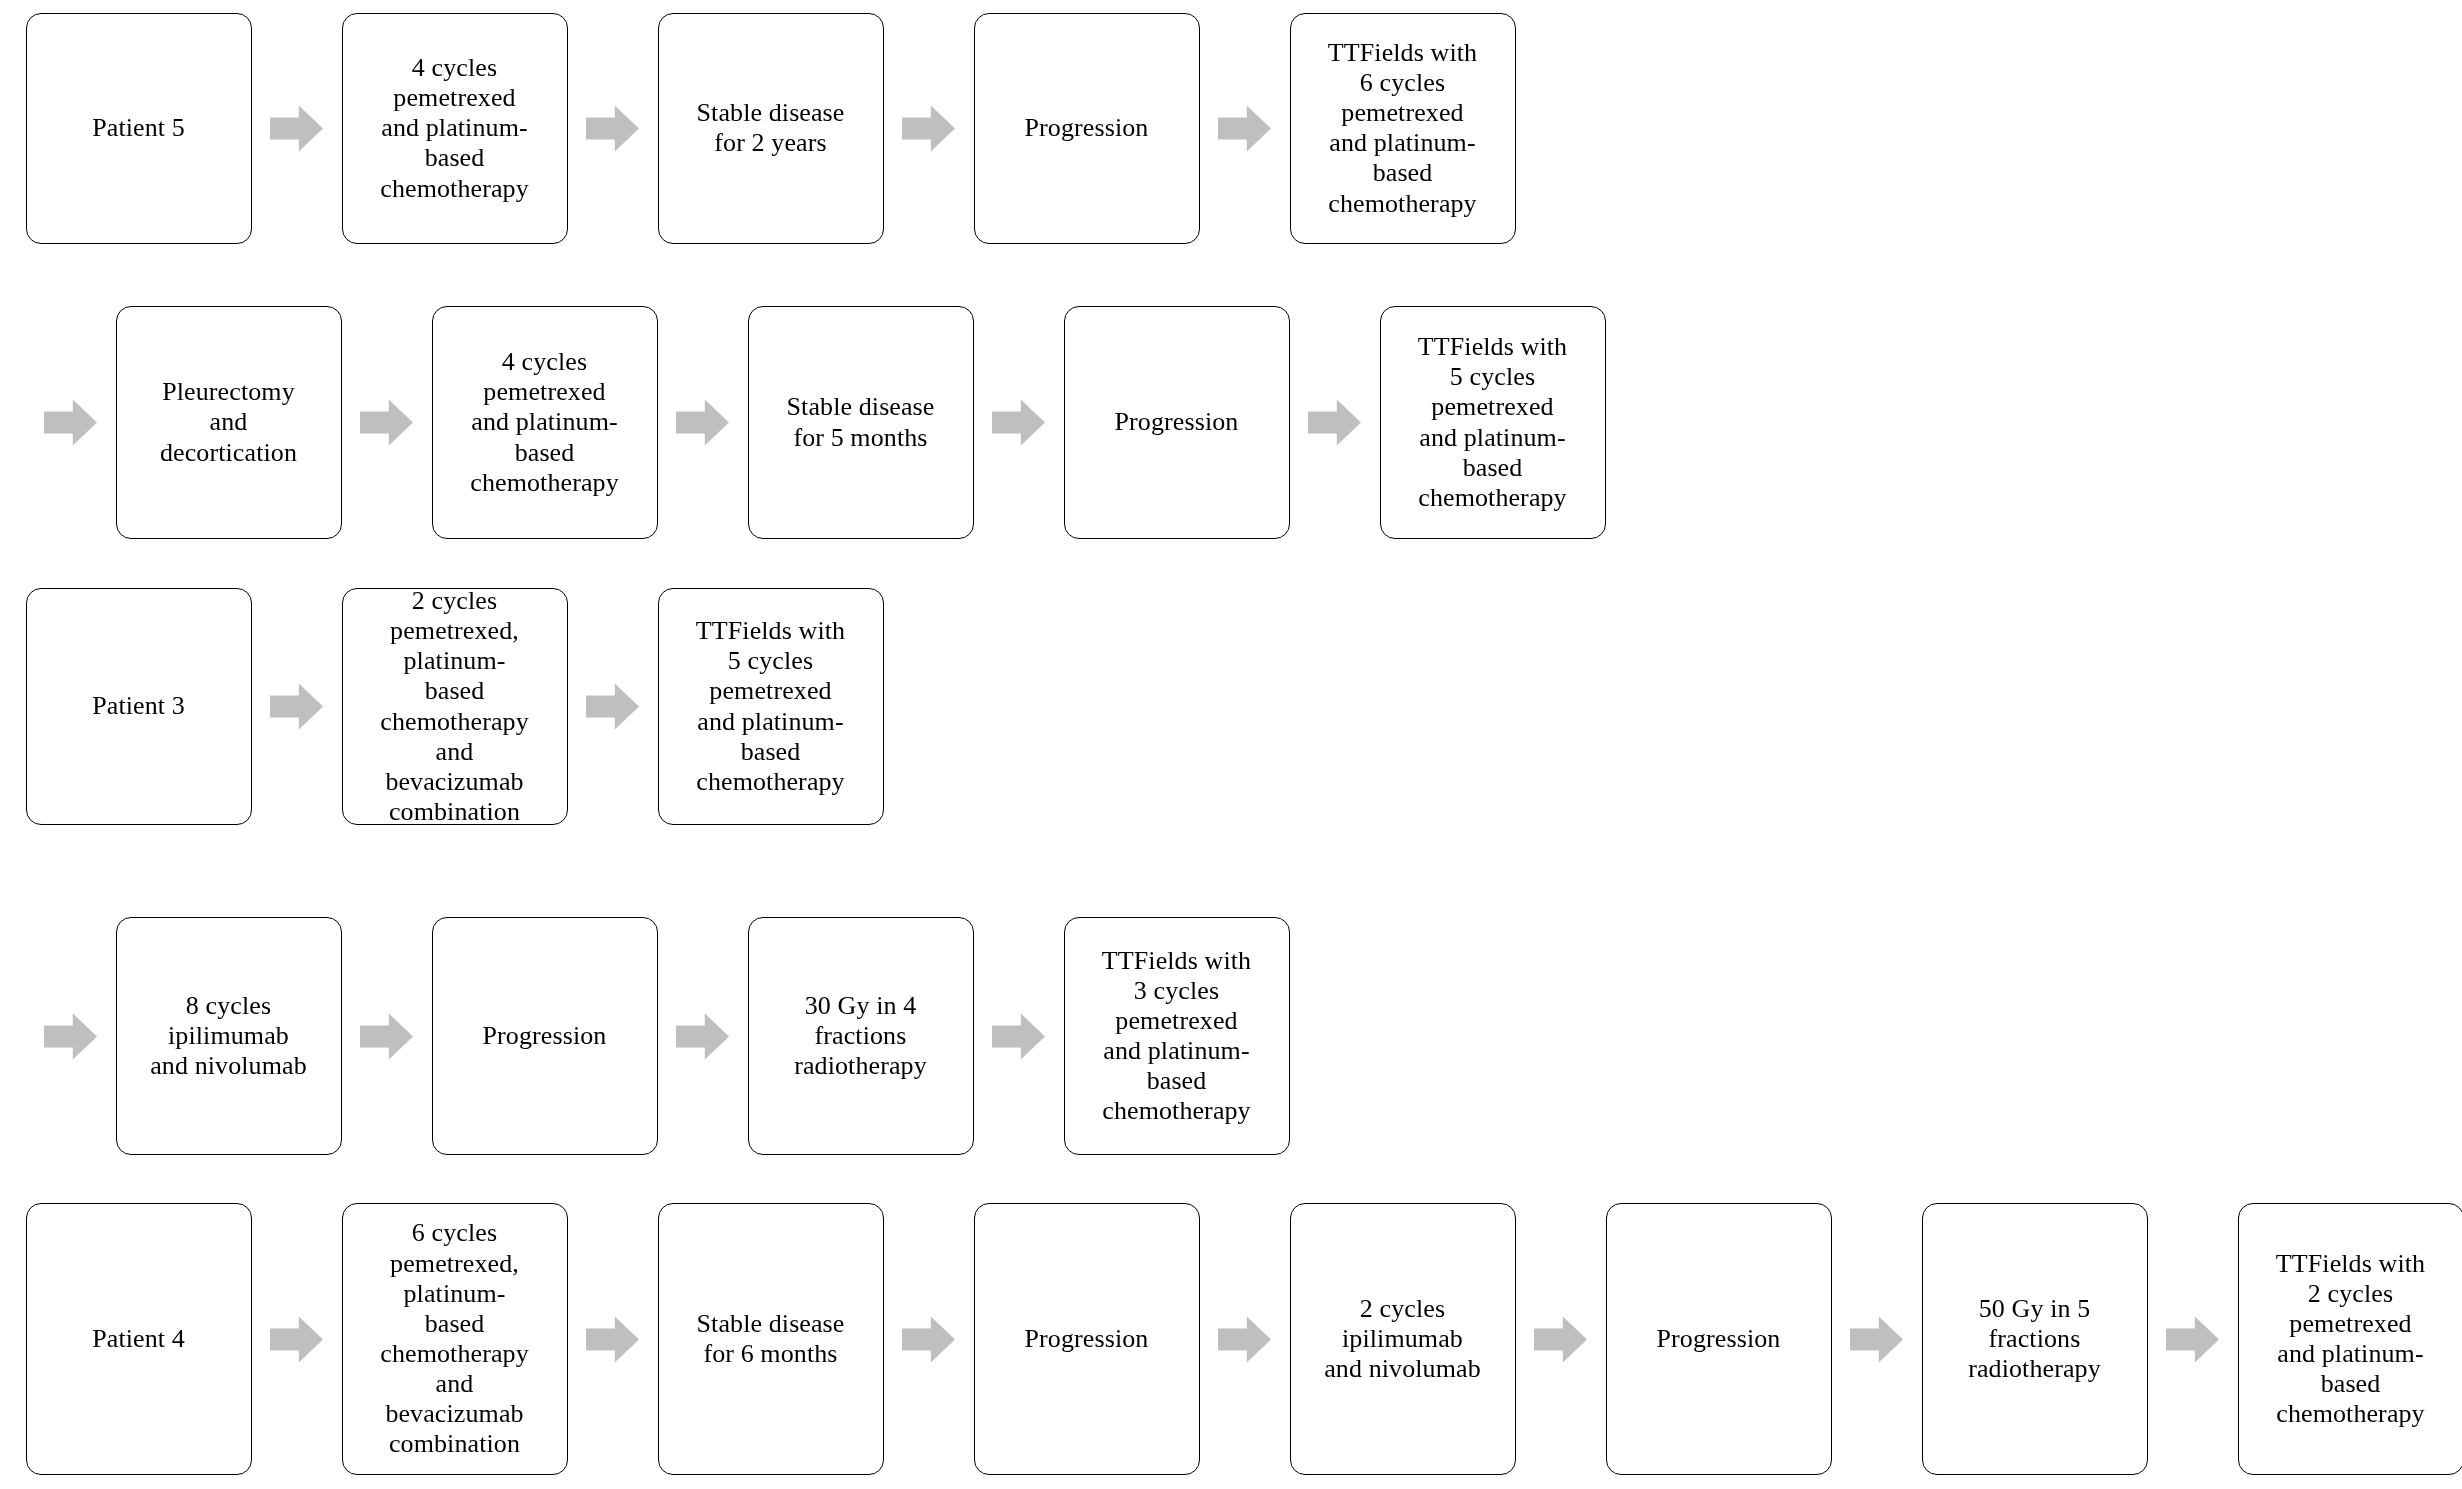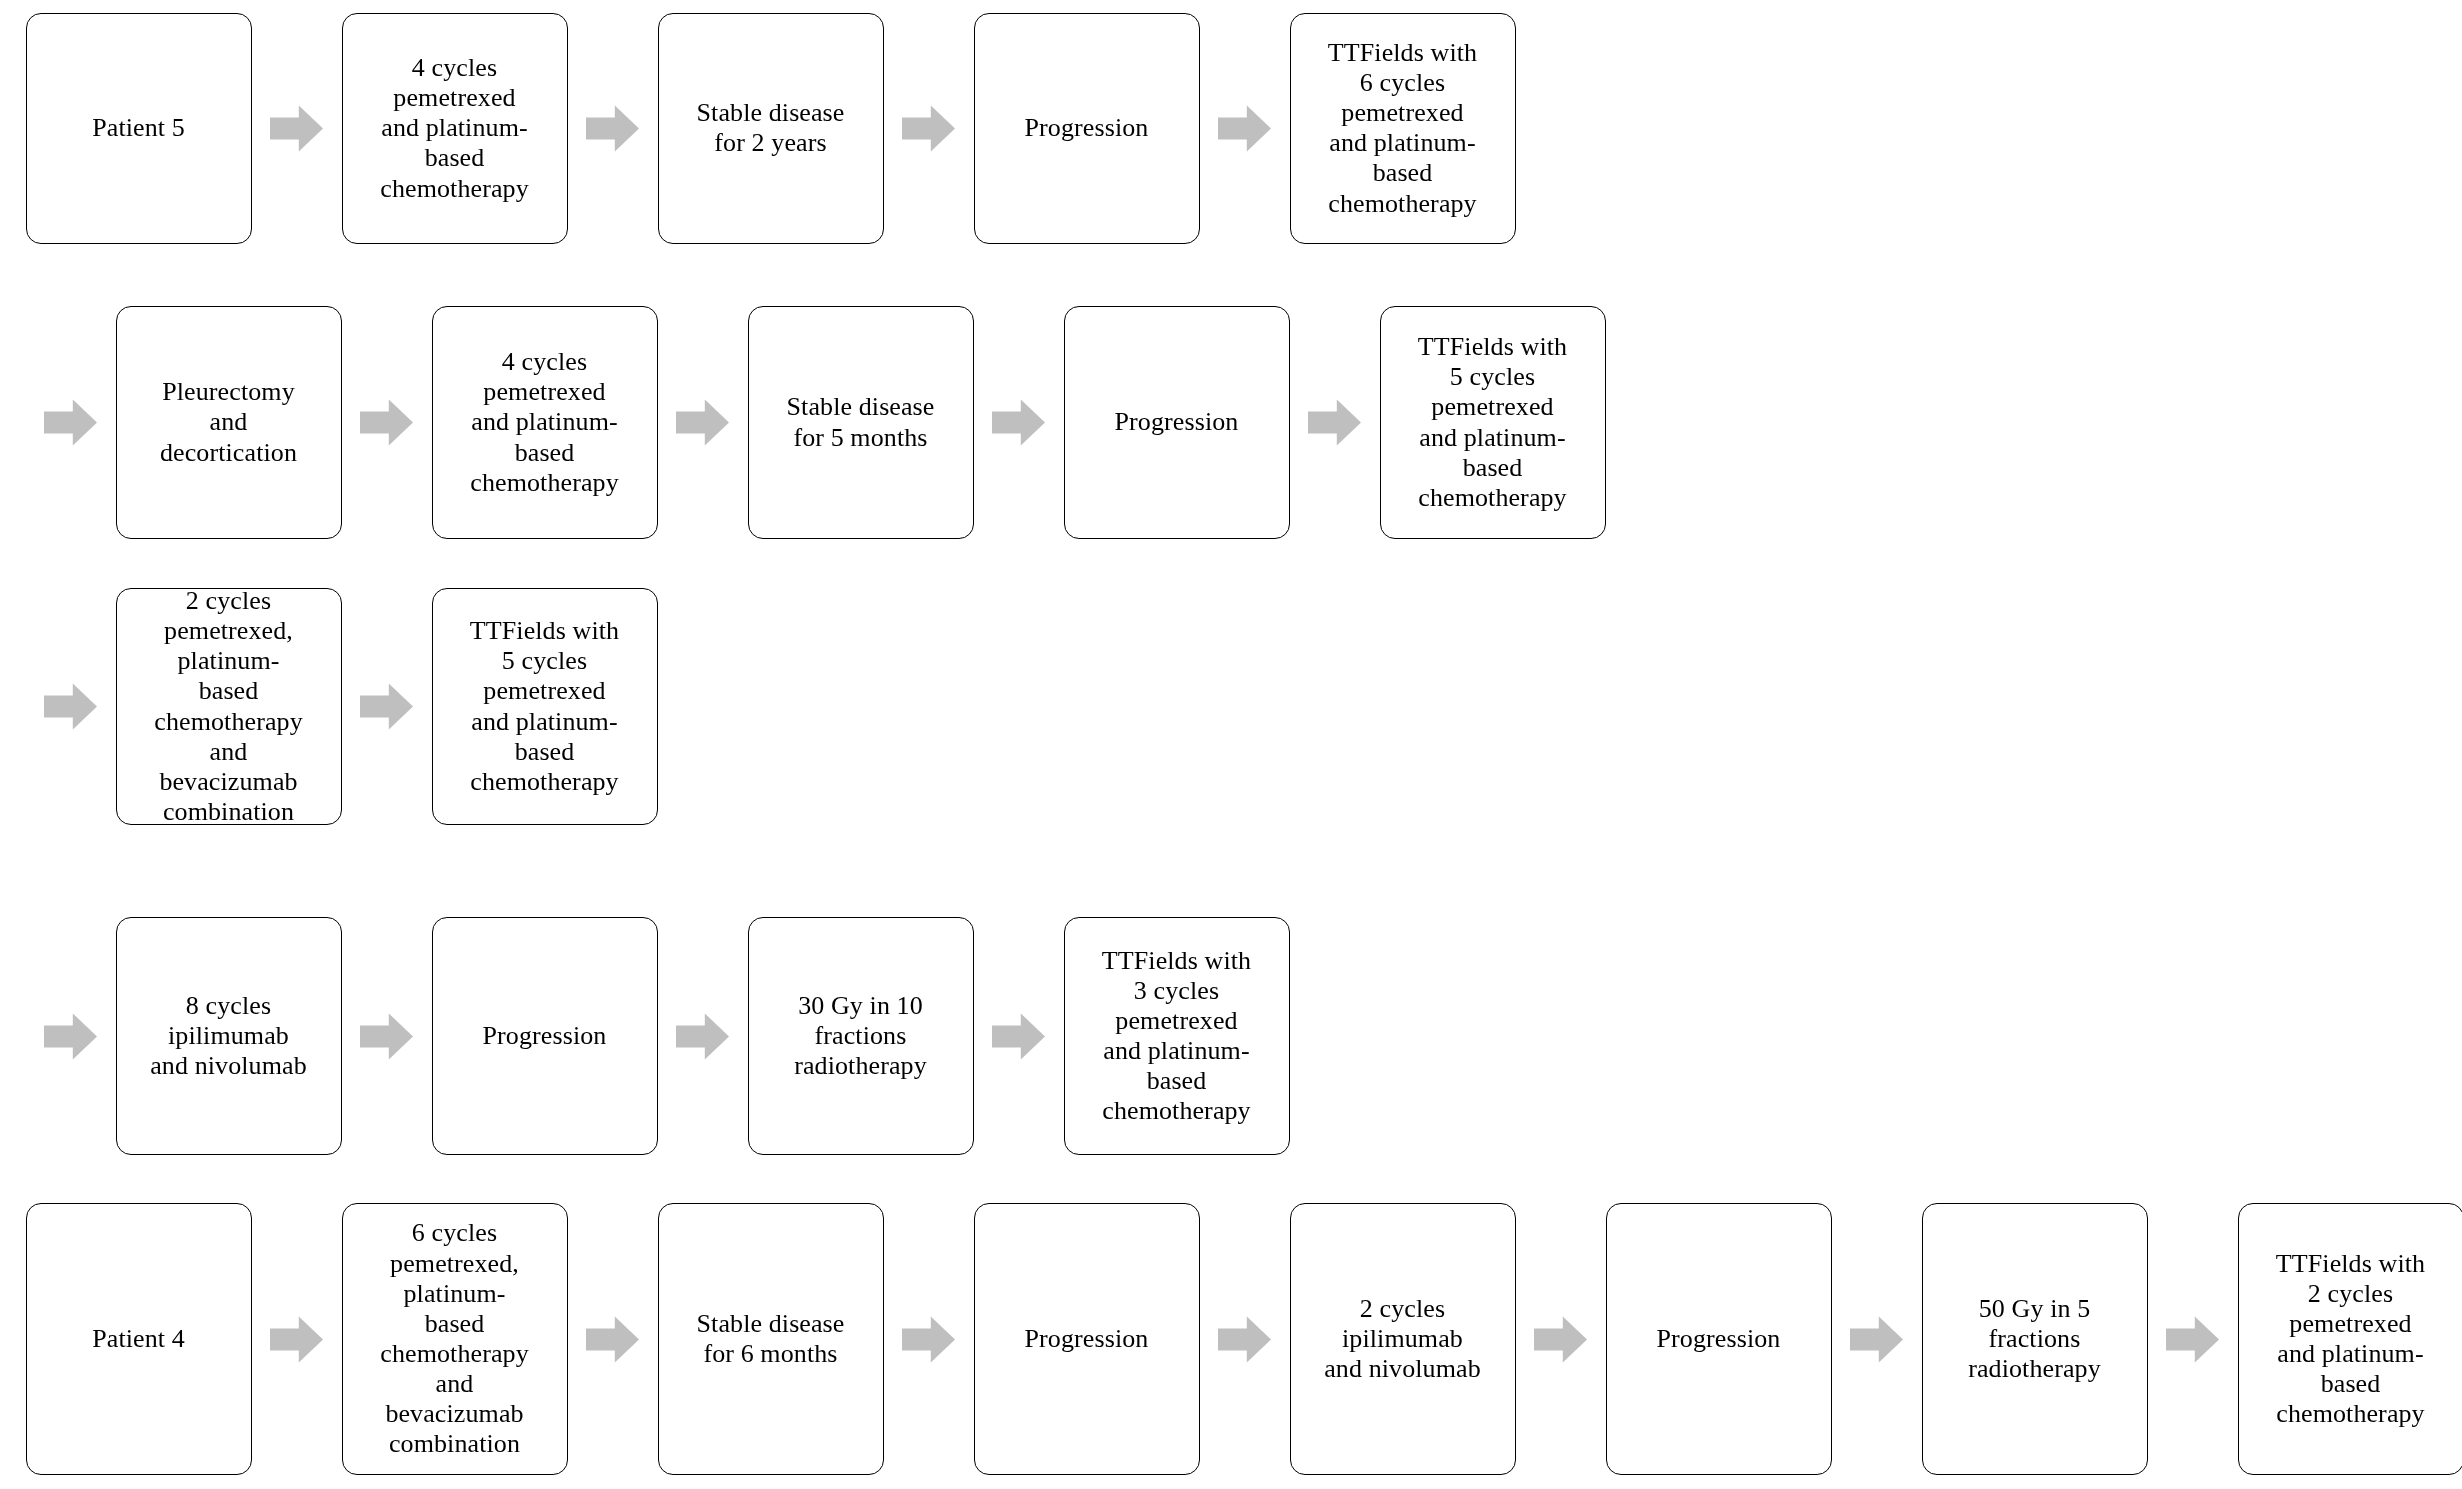--- a/index.html
+++ b/index.html
@@ -161,20 +161,23 @@
       <div class="node-box">
         <span class="node-label">TTFields with
 5 cycles
 pemetrexed
 and platinum-
 based
 chemotherapy</span>
       </div>
     </div>
     <div class="flow-row" style="top: 588px; left: 25.5px; height: 237px;">
+      <div class="node-box">
+        <span class="node-label">Patient 3</span>
+      </div>
       <div class="arrow-cell">
         <svg class="block-arrow" viewBox="0 0 92 88" xmlns="http://www.w3.org/2000/svg" aria-hidden="true">
           <path class="arrow-shape" d="M0 25 L50 25 L50 4 L92 44 L50 84 L50 63 L0 63 Z"></path>
         </svg>
       </div>
       <div class="node-box">
         <span class="node-label">2 cycles
 pemetrexed,
 platinum-
 based
@@ -215,21 +218,21 @@
       </div>
       <div class="node-box">
         <span class="node-label">Progression</span>
       </div>
       <div class="arrow-cell">
         <svg class="block-arrow" viewBox="0 0 92 88" xmlns="http://www.w3.org/2000/svg" aria-hidden="true">
           <path class="arrow-shape" d="M0 25 L50 25 L50 4 L92 44 L50 84 L50 63 L0 63 Z"></path>
         </svg>
       </div>
       <div class="node-box">
-        <span class="node-label">30 Gy in 10
+        <span class="node-label">30 Gy in 4
 fractions
 radiotherapy</span>
       </div>
       <div class="arrow-cell">
         <svg class="block-arrow" viewBox="0 0 92 88" xmlns="http://www.w3.org/2000/svg" aria-hidden="true">
           <path class="arrow-shape" d="M0 25 L50 25 L50 4 L92 44 L50 84 L50 63 L0 63 Z"></path>
         </svg>
       </div>
       <div class="node-box">
         <span class="node-label">TTFields with

